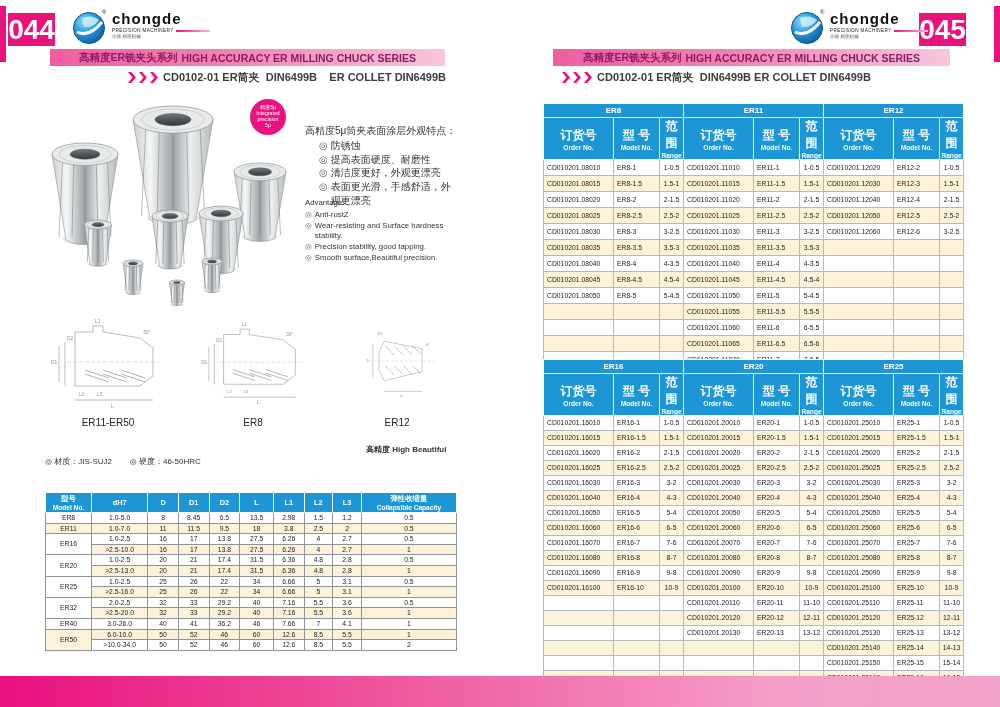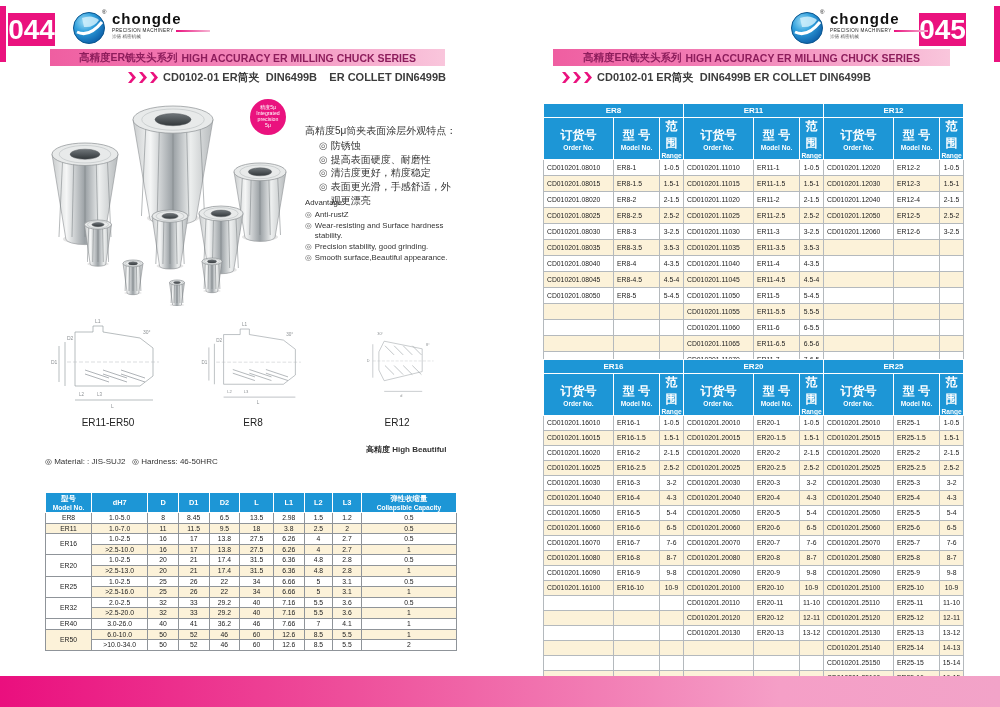--- a/index.html
+++ b/index.html
@@ -263,21 +263,21 @@
       <div class="it">
         <span class="b">◎</span>
         <span>防锈蚀</span>
       </div>
       <div class="it">
         <span class="b">◎</span>
         <span>提高表面硬度、耐磨性</span>
       </div>
       <div class="it">
         <span class="b">◎</span>
-        <span>清洁度更好，精度稳定</span>
+        <span>清洁度更好，外观更漂亮</span>
       </div>
       <div class="it">
         <span class="b">◎</span>
         <span>表面更光滑，手感舒适，外观更漂亮</span>
       </div>
     </div>
 </div>
 
 <div class="abs blk adv" style="left:305px;top:198px;width:158px;">
   <div class="t">Advantage:</div>
@@ -285,25 +285,25 @@
       <div class="it">
         <span class="b">◎</span>
         <span>Anti-rustZ</span>
       </div>
       <div class="it">
         <span class="b">◎</span>
         <span>Wear-resisting and Surface hardness stability.</span>
       </div>
       <div class="it">
         <span class="b">◎</span>
-        <span>Precision stability, good grinding.</span>
+        <span>Precision stability, good tapping.</span>
       </div>
       <div class="it">
         <span class="b">◎</span>
-        <span>Smooth surface,Beautiful appearance.</span>
+        <span>Smooth surface,Beautiful precision.</span>
       </div>
     </div>
 </div>
 
 <div class="abs" style="left:45px;top:312px;width:125px;height:104px;">
     <svg class="sketch" width="125" height="104" viewBox="0 0 125 104">
       <path d="M30,30 L30,20 L48,20 L48,14 L58,14 L58,20 L95,26 L108,36 L108,64 L95,74 L30,74 Z" stroke="#9aa0a4" stroke-width="0.7" fill="none"></path>
       <line x1="22" y1="50" x2="114" y2="50" stroke="#b4b9bd" stroke-width="0.5" stroke-dasharray="4 2"></line>
       <line x1="40" y1="58" x2="64" y2="66" stroke="#9aa0a4" stroke-width="0.8"></line>
       <line x1="58" y1="58" x2="82" y2="66" stroke="#9aa0a4" stroke-width="0.8"></line>
@@ -364,20 +364,21 @@
       <text x="66" y="96" font-size="5" fill="#8d9194">d</text>
       <text x="22" y="50" font-size="5" fill="#8d9194">D</text>
     </svg>
   </div>
 
 <div class="abs sketch-label" style="left:70px;top:417px;width:76px;">ER11-ER50</div>
 <div class="abs sketch-label" style="left:228px;top:417px;width:50px;">ER8</div>
 <div class="abs sketch-label" style="left:372px;top:417px;width:50px;">ER12</div>
 
 <div class="abs mat" style="left:45px;top:432px;">
+  <div>◎ 材质：JIS-SUJ2        ◎ 硬度：46-50HRC</div>
   <div>◎ Material: : JIS-SUJ2   ◎ Hardness: 46-50HRC</div>
   <div>◎ 广泛应用于镗、铣、钻、攻丝、磨、雕刻等加工。</div>
   <div>◎ Suitable for boring, milling, drilling, tapping, grinding, carving processing.</div>
 </div>
 <div class="abs hi-acc" style="left:366px;top:444px;">高精度 High Beautiful</div>
 
 <table class="abs spec" style="left:45px;top:492px;">
     <colgroup>
       <col style="width: 45px;">
       <col style="width: 55px;">

